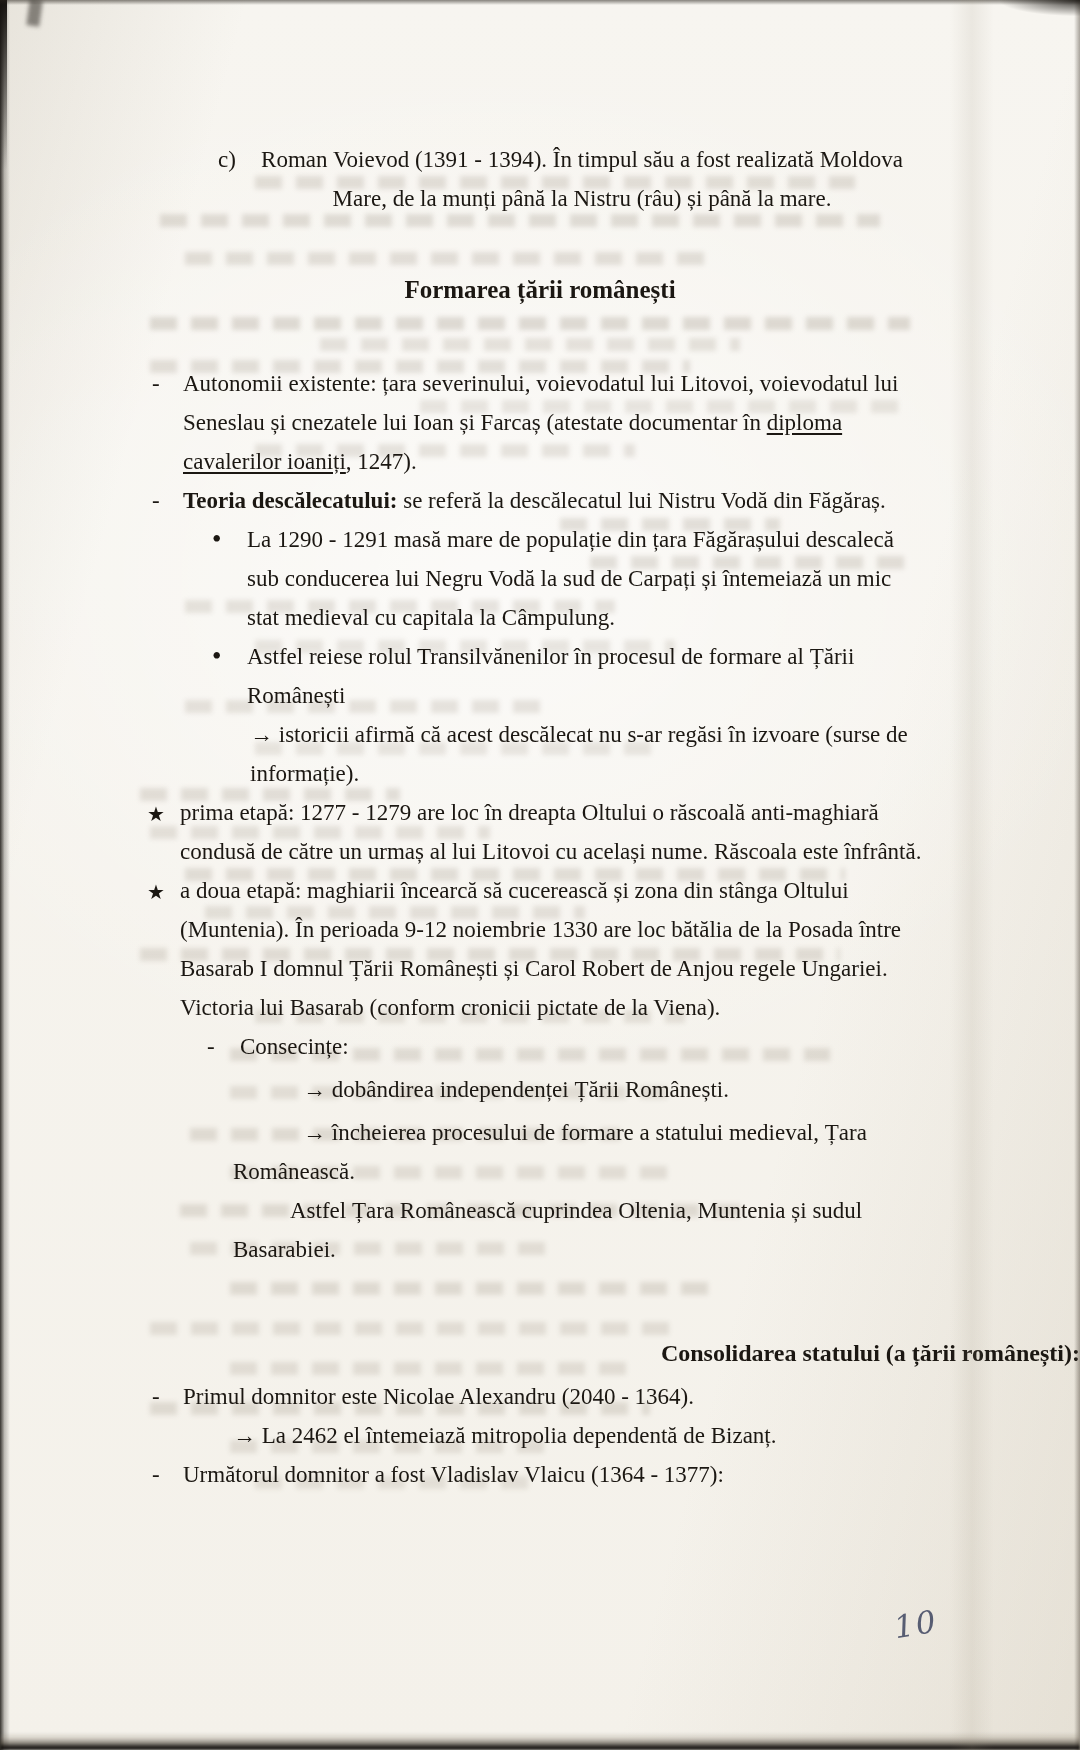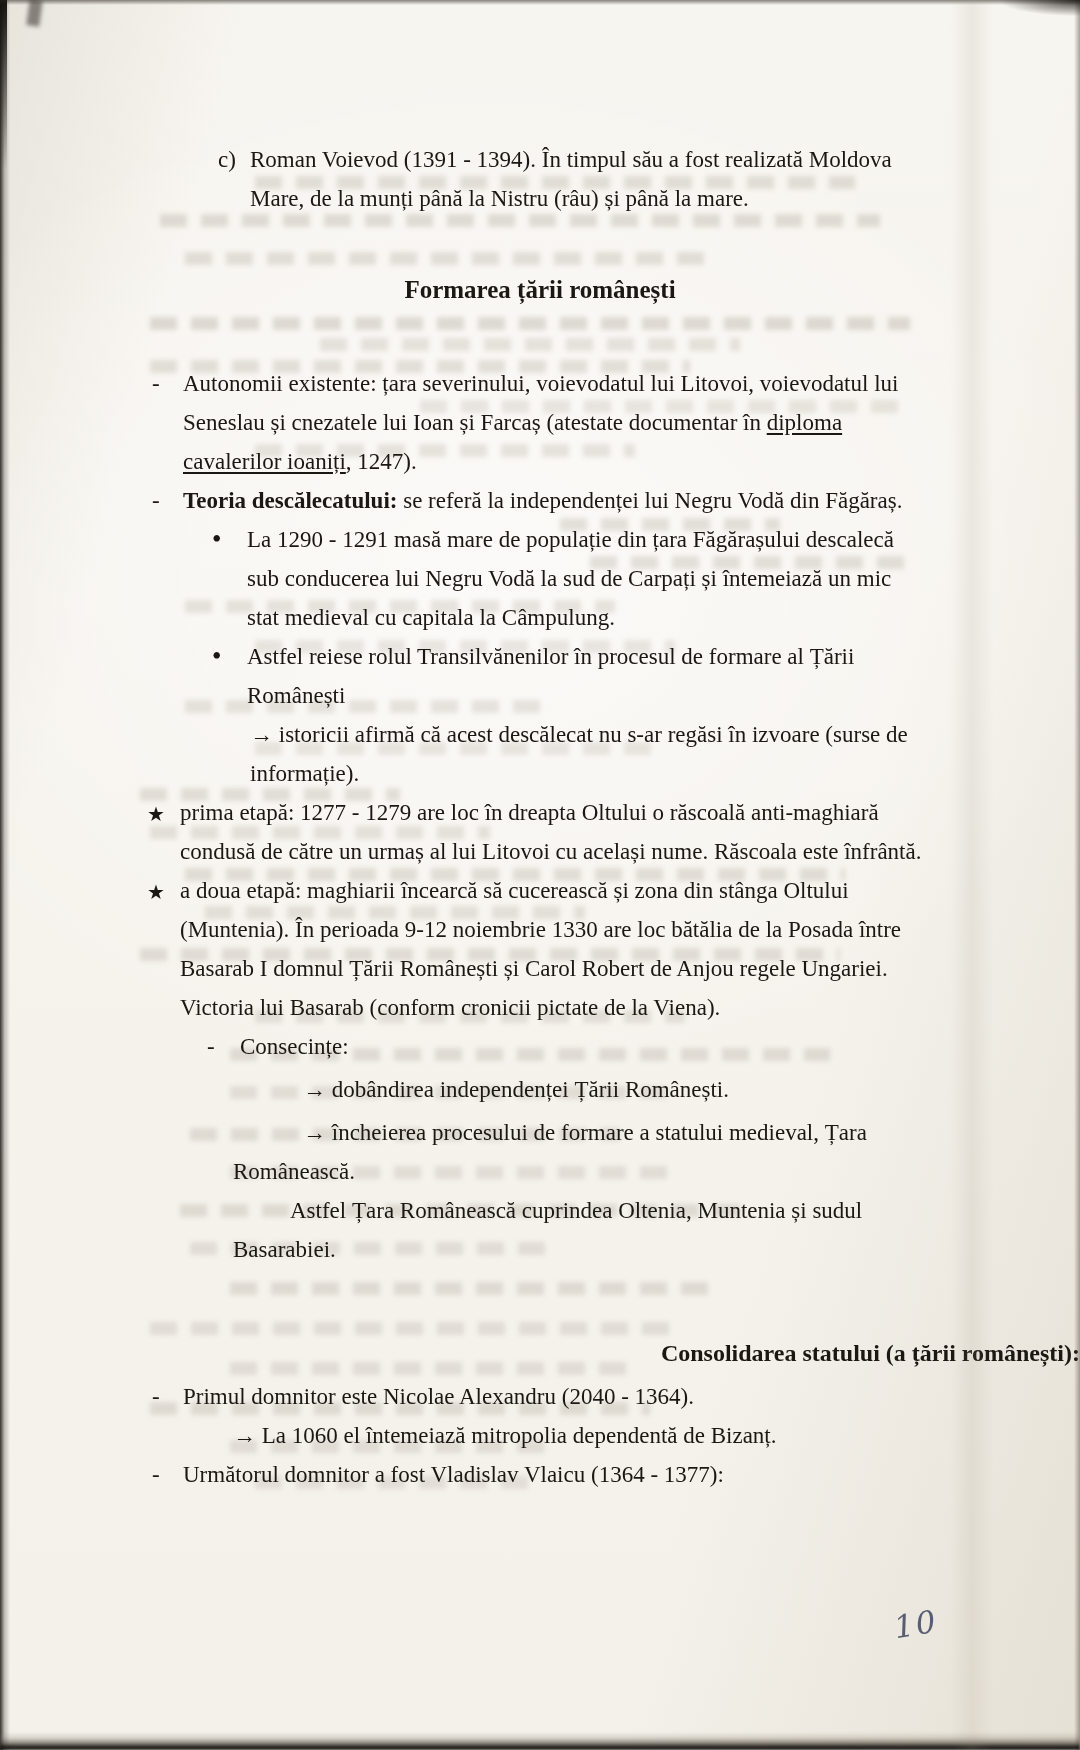--- a/index.html
+++ b/index.html
@@ -40,21 +40,21 @@
     background:repeating-linear-gradient(90deg, rgba(128,115,98,.38) 0 27px, rgba(128,115,98,0) 27px 41px);}
 
   
   #doc-content{position:absolute;left:0;top:140px;width:1080px;color:#1b1712;}
   .block{position:relative;font-size:23px;line-height:39px;}
   .btext{display:block;}
   .marker{position:absolute;top:0;}
   .bold{font-weight:bold;}
   .underline{text-decoration:underline;text-underline-offset:3px;}
 
-  .b-lettered .btext{margin:0 166px 0 250px;}
+  .b-lettered .btext{margin:0 166px 0 250px;text-align:center;}
   .b-lettered .marker{left:218px;}
 
   .b-heading_center{text-align:center;font-weight:bold;font-size:25px;line-height:40px;margin:52px 0 54px 0;}
 
   .b-dash .btext{margin:0 158px 0 183px;}
   .b-dash .marker{left:152px;}
 
   .b-dash_indent .btext{margin:0 158px 0 240px;}
   .b-dash_indent .marker{left:207px;}
 
@@ -127,21 +127,21 @@
     </div>
     <div class="block b-heading_center">
       <span class="btext"><span class="bold">Formarea țării românești</span></span>
     </div>
     <div class="block b-dash">
       <span class="marker">-</span>
       <span class="btext"><span>Autonomii existente: țara severinului, voievodatul lui Litovoi, voievodatul lui Seneslau și cnezatele lui Ioan și Farcaș (atestate documentar în </span><span class="underline">diploma cavalerilor ioaniți</span><span>, 1247).</span></span>
     </div>
     <div class="block b-dash">
       <span class="marker">-</span>
-      <span class="btext"><span class="bold">Teoria descălecatului:</span><span> se referă la independenței lui Negru Vodă din Făgăraș.</span></span>
+      <span class="btext"><span class="bold">Teoria descălecatului:</span><span> se referă la descălecatul lui Nistru Vodă din Făgăraș.</span></span>
     </div>
     <div class="block b-bullet">
       <span class="marker">•</span>
       <span class="btext"><span>La 1290 - 1291 masă mare de populație din țara Făgărașului descalecă sub conducerea lui Negru Vodă la sud de Carpați și întemeiază un mic stat medieval cu capitala la Câmpulung.</span></span>
     </div>
     <div class="block b-bullet">
       <span class="marker">•</span>
       <span class="btext"><span>Astfel reiese rolul Transilvănenilor în procesul de formare al Țării Românești</span></span>
     </div>
     <div class="block b-bullet_cont">
@@ -169,21 +169,21 @@
       <span class="btext"><span>Astfel Țara Românească cuprindea Oltenia, Muntenia și sudul</span><br><span>Basarabiei.</span></span>
     </div>
     <div class="block b-heading_left">
       <span class="btext"><span class="bold">Consolidarea statului (a țării românești):</span></span>
     </div>
     <div class="block b-dash">
       <span class="marker">-</span>
       <span class="btext"><span>Primul domnitor este Nicolae Alexandru (2040 - 1364).</span></span>
     </div>
     <div class="block b-arrow_mid">
-      <span class="btext"><span>→ La 1060 el întemeiază mitropolia dependentă de Bizanț.</span></span>
+      <span class="btext"><span>→ La 2462 el întemeiază mitropolia dependentă de Bizanț.</span></span>
     </div>
     <div class="block b-dash">
       <span class="marker">-</span>
       <span class="btext"><span>Următorul domnitor a fost Vladislav Vlaicu (1364 - 1377):</span></span>
     </div>
   </div>
 
 <div id="page-number">10</div>
 
 <div class="edge edge-left"></div>

